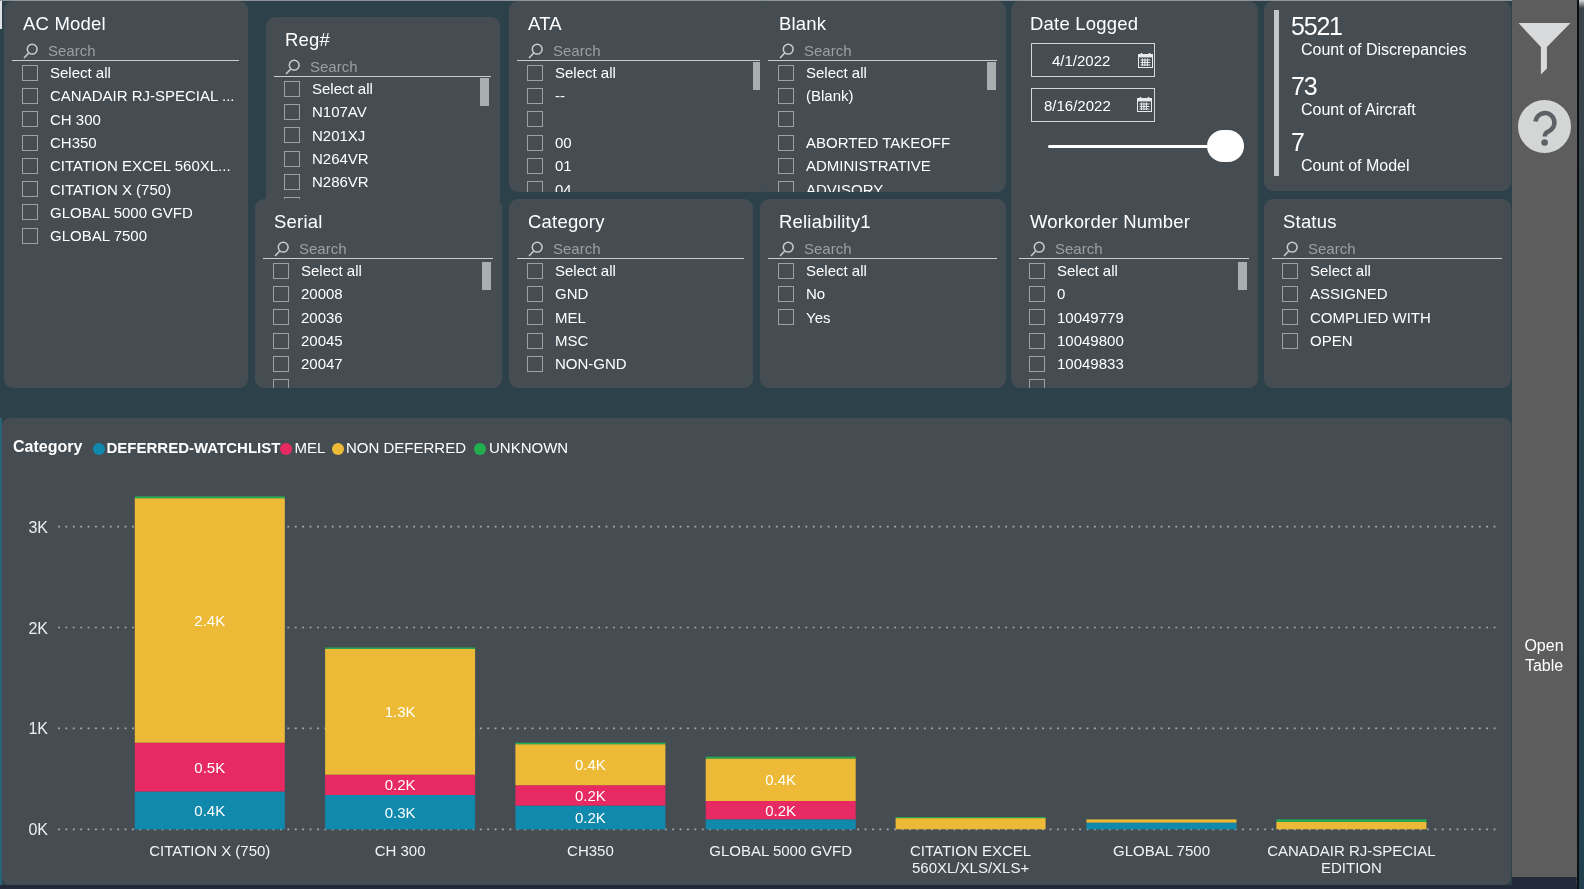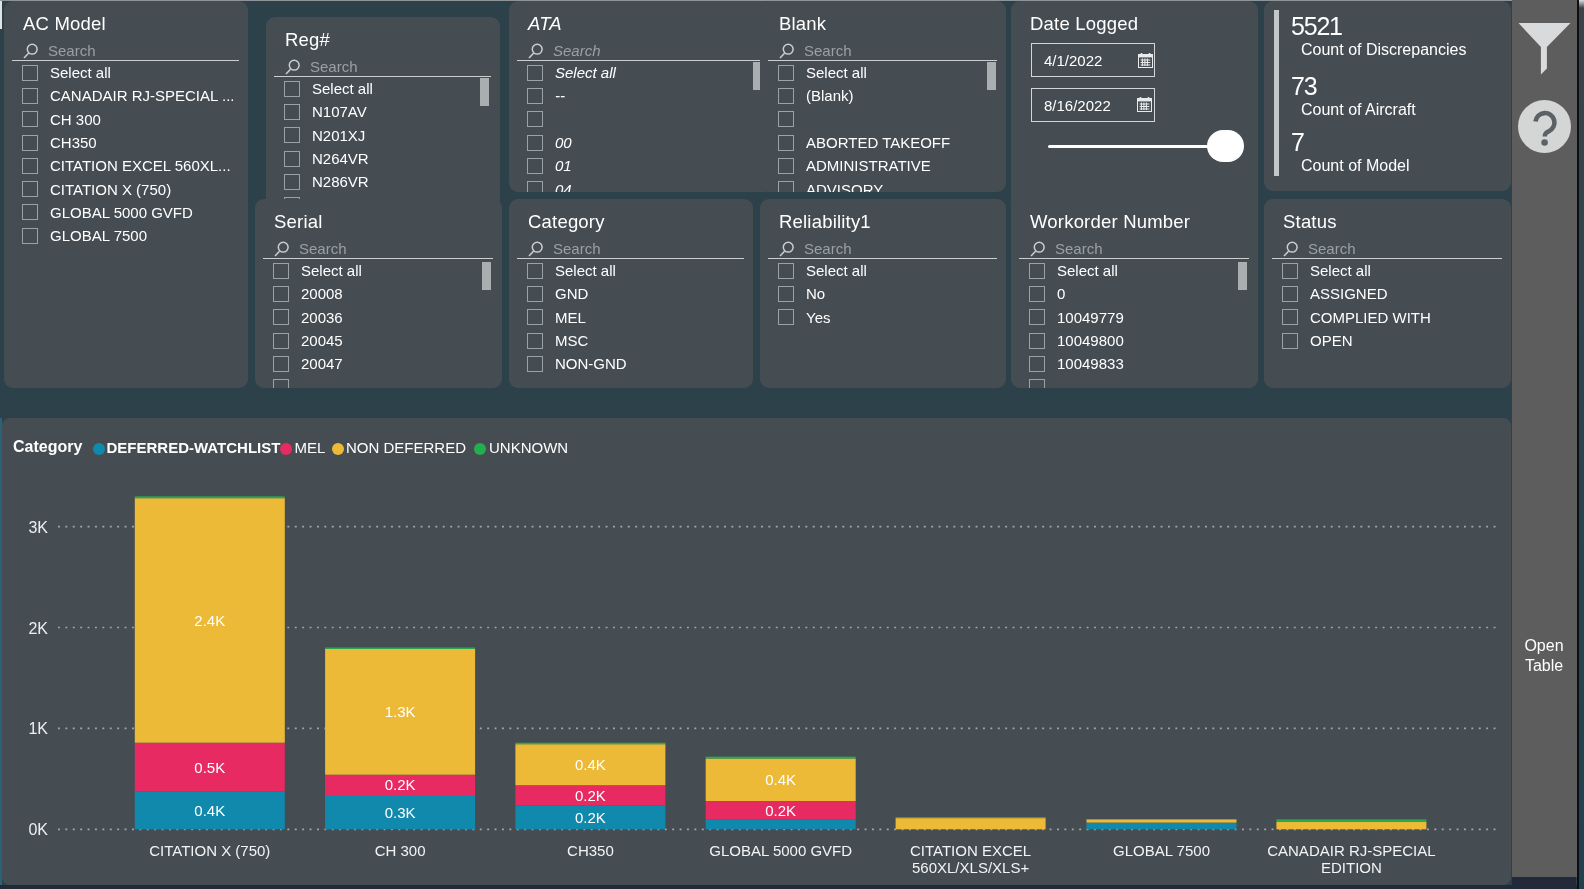--- a/index.html
+++ b/index.html
@@ -57,21 +57,21 @@
       <div class="row"><span class="cb"></span>N201XJ</div>
       <div class="row"><span class="cb"></span>N264VR</div>
       <div class="row"><span class="cb"></span>N286VR</div>
       <div class="row">
           <span class="cb"></span>
         </div>
     </div>
     <div class="thumb" style="right:11px;"></div>
   </div>
 
-  <div class="panel" style="left:509px;top:1px;width:264px;height:191px;font-style:italic;">
+  <div class="panel" style="left:509px;top:1px;width:264px;height:191px;">
     <div class="ptitle">ATA</div>
     <div class="search"><svg width="17" height="17" viewBox="0 0 17 17">
           <circle cx="10.2" cy="6.2" r="4.9" fill="none" stroke="#c9ced1" stroke-width="1.5"></circle>
           <line x1="6.5" y1="10.2" x2="2" y2="15" stroke="#c9ced1" stroke-width="1.5"></line>
         </svg><span>Search</span></div>
     <div class="uline"></div>
     <div class="list">
       <div class="row"><span class="cb"></span>Select all</div>
       <div class="row"><span class="cb"></span>--</div>
       <div class="row">
@@ -99,21 +99,21 @@
         </div>
       <div class="row"><span class="cb"></span>ABORTED TAKEOFF</div>
       <div class="row"><span class="cb"></span>ADMINISTRATIVE</div>
       <div class="row"><span class="cb"></span>ADVISORY</div>
     </div>
     <div class="thumb" style="right:10px;"></div>
   </div>
 
   <div class="panel" style="left:1011px;top:1px;width:247px;height:224px;">
     <div class="ptitle">Date Logged</div>
-    <div style="position:absolute;left:20px;top:42px;width:124px;height:34px;border:1px solid #d2d6d9;color:#fff;font-size:15px;line-height:33px;padding-left:12px;box-sizing:border-box;">4/1/2022</div>
+    <div style="position:absolute;left:20px;top:42px;width:124px;height:34px;border:1px solid #d2d6d9;color:#fff;font-size:15px;line-height:33px;padding-left:20px;box-sizing:border-box;">4/1/2022</div>
     <svg style="position:absolute;left:127px;top:52px;" width="15" height="15" viewBox="0 0 15 15">
         <rect x="0.5" y="1.5" width="14" height="13" fill="none" stroke="#e8eaec" stroke-width="1"></rect>
         <rect x="0" y="1" width="15" height="3.4" fill="#e8eaec"></rect>
         <line x1="3.5" y1="0" x2="3.5" y2="3" stroke="#e8eaec" stroke-width="1.6"></line>
         <line x1="11.5" y1="0" x2="11.5" y2="3" stroke="#e8eaec" stroke-width="1.6"></line>
         <g stroke="#e8eaec" stroke-width="1.1">
           <line x1="2.6" y1="7" x2="12.4" y2="7"></line>
           <line x1="2.6" y1="9.5" x2="12.4" y2="9.5"></line>
           <line x1="2.6" y1="12" x2="12.4" y2="12"></line>
           <line x1="4.4" y1="5.6" x2="4.4" y2="13"></line>

